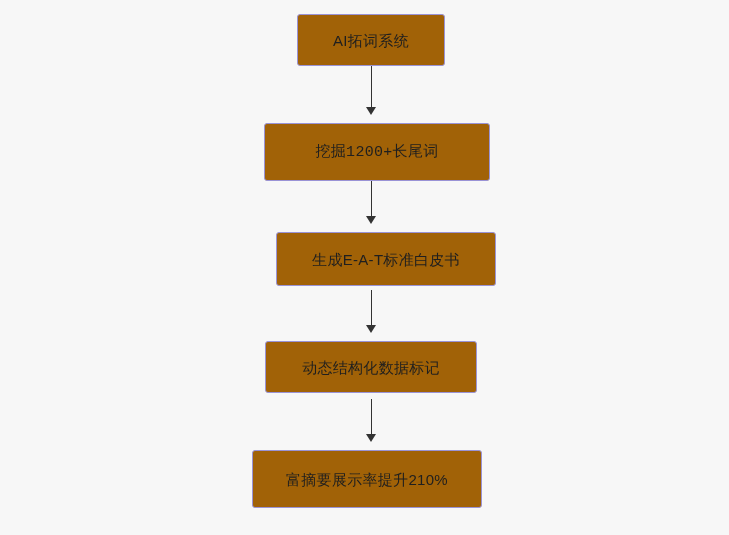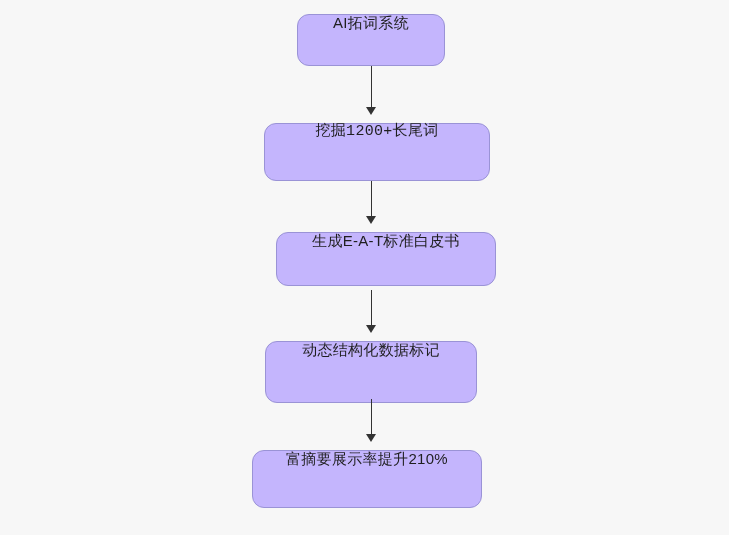--- a/index.html
+++ b/index.html
@@ -14,24 +14,25 @@
     overflow: hidden;
   }
   #flow {
     position: relative;
     width: 729px;
     height: 535px;
   }
   .node {
     position: absolute;
     box-sizing: border-box;
-    background: #c4b5fd;
+    background: #a16207;
     border: 1px solid #9a93d6;
-    border-radius: 12px;
+    border-radius: 3px;
     display: flex;
+    align-items: center;
     justify-content: center;
     color: #1f1f1f;
     font-size: 15px;
     line-height: 1;
     letter-spacing: 0.3px;
     white-space: nowrap;
   }
   .edge {
     position: absolute;
     width: 0;
@@ -65,21 +66,21 @@
   <div class="edge" style="left:371px; top:181px; height:35px;"></div>
   <div class="arrowhead" style="left:366px; top:216px;"></div>
 
   <div class="node" style="left:276px; top:232px; width:220px; height:54px;">
     <span>生成E-A-T标准白皮书</span>
   </div>
 
   <div class="edge" style="left:371px; top:290px; height:35px;"></div>
   <div class="arrowhead" style="left:366px; top:325px;"></div>
 
-  <div class="node" style="left:265px; top:341px; width:212px; height:62px;">
+  <div class="node" style="left:265px; top:341px; width:212px; height:52px;">
     <span>动态结构化数据标记</span>
   </div>
 
   <div class="edge" style="left:371px; top:399px; height:35px;"></div>
   <div class="arrowhead" style="left:366px; top:434px;"></div>
 
   <div class="node" style="left:252px; top:450px; width:230px; height:58px;">
     <span>富摘要展示率提升210%</span>
   </div>
 

